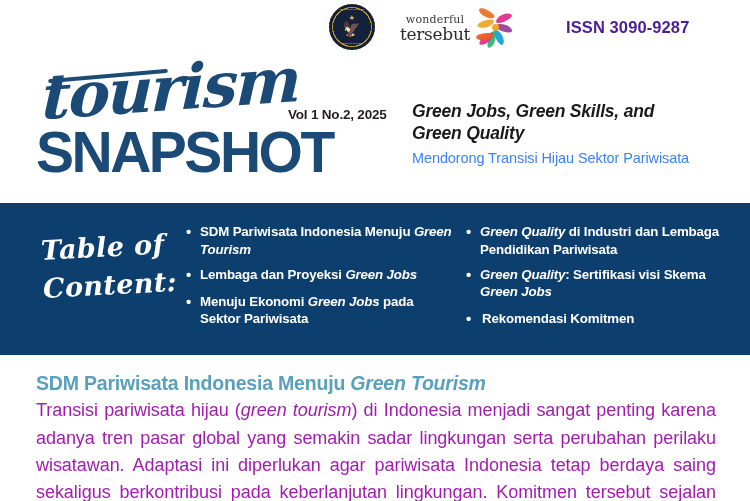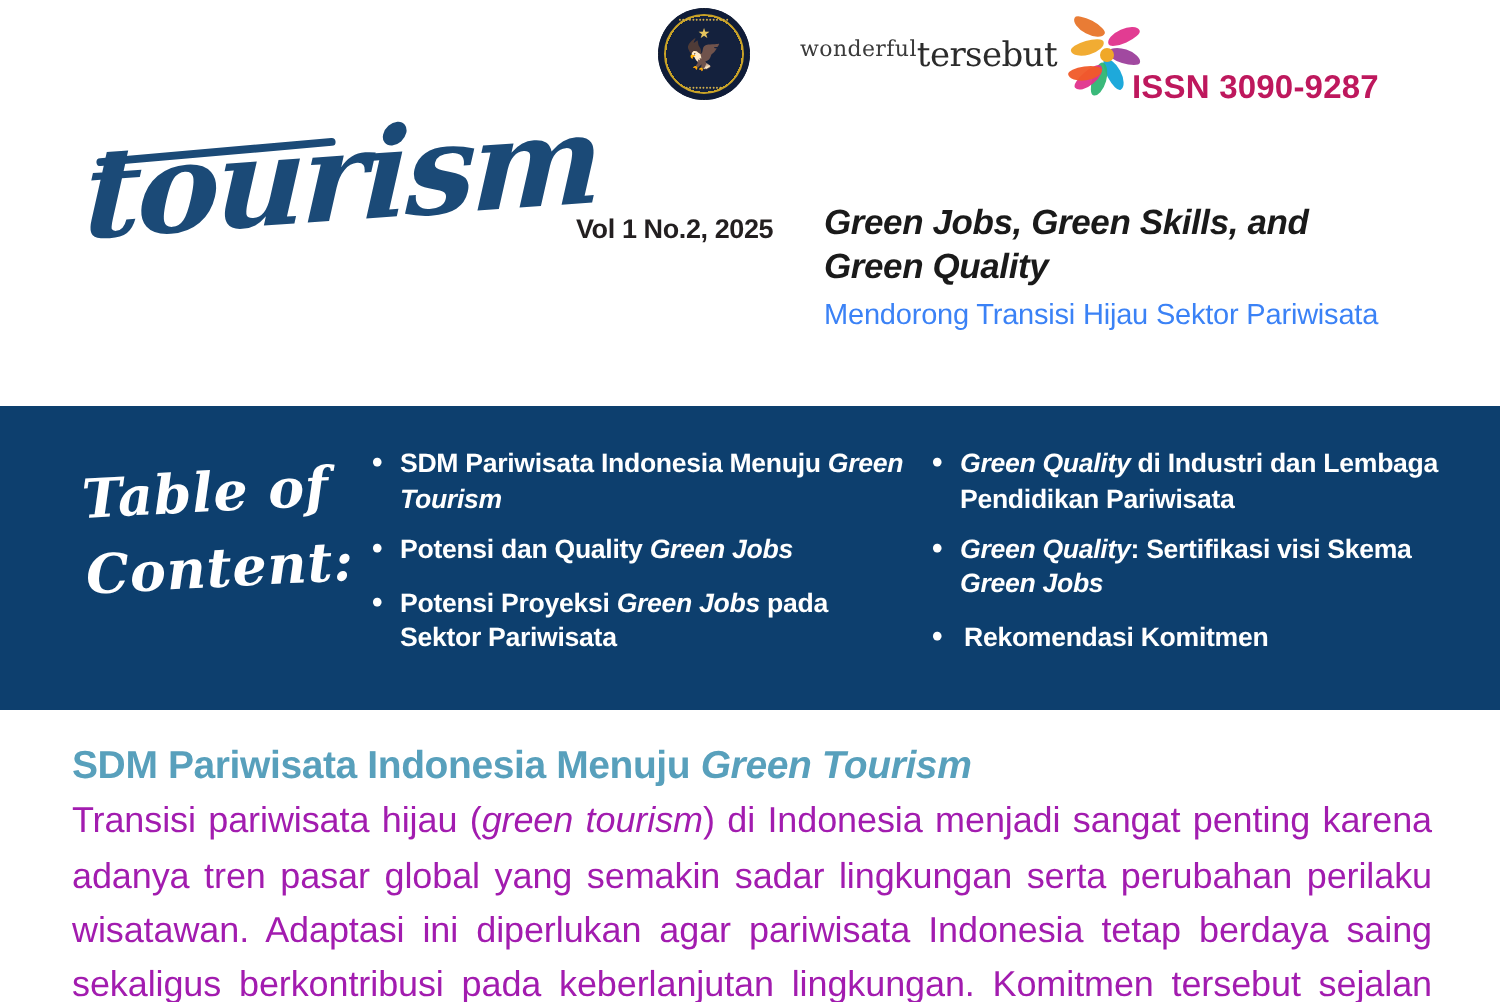--- a/index.html
+++ b/index.html
@@ -58,22 +58,22 @@
   .garuda .dots-top { top: 4px; }
   .garuda .dots-bot { bottom: 4px; }
 
   .wi-logo {
     position: absolute;
     left: 400px; top: 8px;
     height: 40px;
     display: flex; align-items: center;
   }
   .wi-words {
-    display: flex; flex-direction: row;
-    align-items: flex-start;
+    display: flex; flex-direction: column;
+    align-items: center;
     line-height: 1;
   }
   .wi-wonderful {
     font-family: "DejaVu Serif", serif;
     font-size: 11px;
     color: #3b3b3b;
     letter-spacing: .2px;
   }
   .wi-indonesia {
     font-family: "DejaVu Serif", serif;
@@ -107,24 +107,23 @@
     position:absolute; left:20px; top:16px;
     width:7px; height:7px; border-radius:50%;
     background:#f0a828;
   }
 
   .issn {
     position: absolute;
     left: 566px; top: 18px;
     font-size: 16.5px;
     font-weight: 700;
-    color: #be185d;
+    color: #4c1d95;
     letter-spacing: .1px;
     font-family: "Liberation Sans", sans-serif;
-    margin-top: 17px;
   }
 
   
   .masthead {
     position: absolute;
     left: 36px; top: 52px;
     width: 340px; height: 140px;
   }
   .word-tourism {
     position: absolute;
@@ -296,20 +295,21 @@
         <span class="core"></span>
       </div>
     </div>
 
     <div class="issn">ISSN 3090-9287</div>
   </div>
 
   <div class="masthead">
     <div class="tstroke"></div>
     <div class="word-tourism">tourism</div>
+    <div class="word-snapshot">SNAPSHOT</div>
   </div>
   <div class="vol-badge">Vol 1 No.2, 2025</div>
 
   <div class="hdr-titles">
     <div class="hdr-title">Green Jobs, Green Skills, and</div>
     <div class="hdr-title">Green Quality</div>
     <div class="hdr-sub">Mendorong Transisi Hijau Sektor Pariwisata</div>
   </div>
 
   <div class="toc-band"></div>
@@ -319,25 +319,25 @@
     <div>Content:</div>
   </div>
 
   <div class="toc-col left" id="toc-left">
       <div class="toc-item">
         <span class="dot">•</span>
         <span class="txt"><span>SDM Pariwisata Indonesia Menuju </span><em>Green Tourism</em></span>
       </div>
       <div class="toc-item">
         <span class="dot">•</span>
-        <span class="txt"><span>Potensi dan Quality </span><em>Green Jobs</em></span>
+        <span class="txt"><span>Lembaga dan Proyeksi </span><em>Green Jobs</em></span>
       </div>
       <div class="toc-item gap">
         <span class="dot">•</span>
-        <span class="txt"><span>Potensi Proyeksi </span><em>Green Jobs</em><span> pada Sektor Pariwisata</span></span>
+        <span class="txt"><span>Menuju Ekonomi </span><em>Green Jobs</em><span> pada Sektor Pariwisata</span></span>
       </div>
     </div>
   <div class="toc-col right" id="toc-right">
       <div class="toc-item">
         <span class="dot">•</span>
         <span class="txt"><em>Green Quality</em><span> di Industri dan Lembaga Pendidikan Pariwisata</span></span>
       </div>
       <div class="toc-item">
         <span class="dot">•</span>
         <span class="txt"><em>Green Quality</em><span>: Sertifikasi visi Skema </span><em>Green Jobs</em></span>

